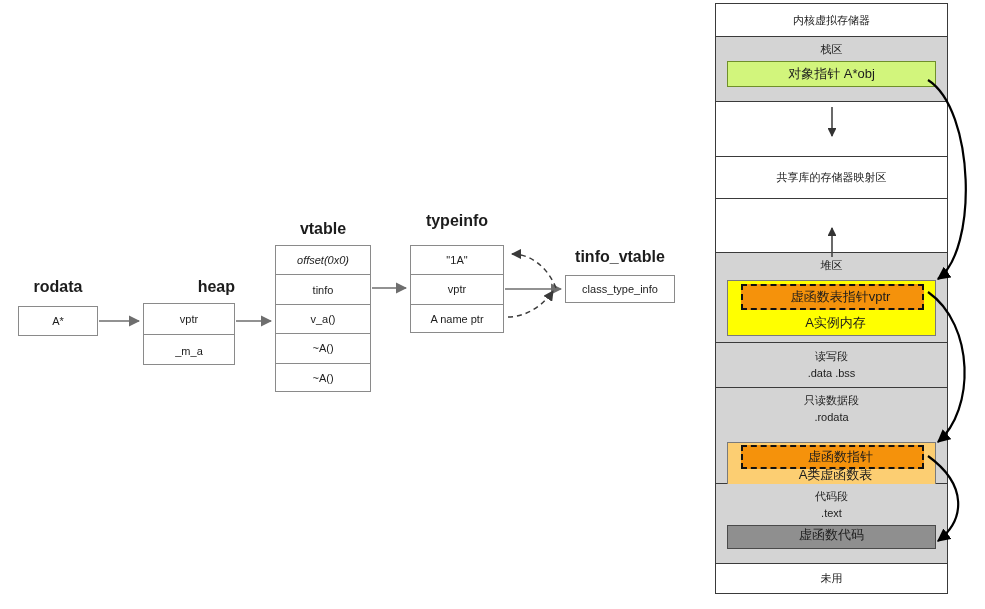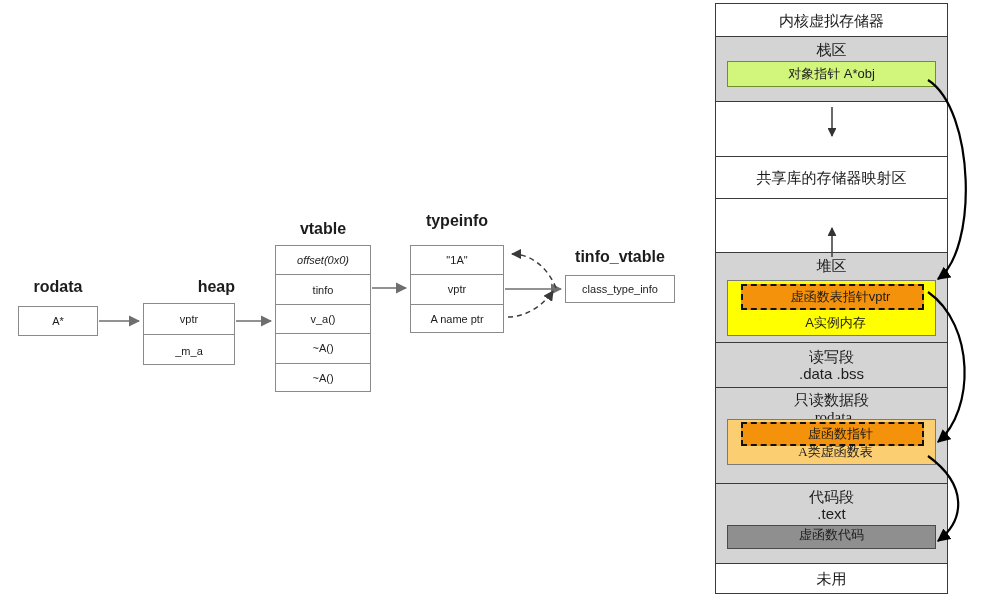--- a/index.html
+++ b/index.html
@@ -71,21 +71,21 @@
     box-sizing: border-box;
     display: flex;
     flex-direction: column;
     align-items: center;
     justify-content: flex-start;
   }
   .mem-seg:last-child { border-bottom: none; }
   .mem-seg.shaded { background: #d4d4d4; }
   .mem-seg.plain  { background: #ffffff; }
   .seg-label {
-    font-size: 15px;
+    font-size: 11px;
     line-height: 17px;
     color: #1c1c1c;
     text-align: center;
     white-space: pre-line;
     padding-top: 4px;
   }
   .inner-box {
     box-sizing: border-box;
     border: 1px solid #7a7a7a;
     position: relative;
@@ -214,24 +214,24 @@
         </div>
         <div class="inner-caption">A实例内存</div>
       </div>
     </div>
 
     <div class="mem-seg shaded" style="height:45px; justify-content:center;">
       <div class="seg-label" style="padding-top:0;">读写段
 .data .bss</div>
     </div>
 
-    <div class="mem-seg shaded" style="height:96px;font-family:Liberation Serif, serif;">
+    <div class="mem-seg shaded" style="height:96px;">
       <div class="seg-label">只读数据段
 .rodata</div>
-      <div class="inner-box" style="position:absolute; left:11px; top:31px; width:209px; height:46px;
+      <div class="inner-box" style="position:absolute; left:11px; top:54px; width:209px; height:46px;
                   background:#fcce72; border:1px solid #7a7a7a;">
         <div class="dashed-strip" style="left:13px; top:2px; width:183px; height:24px; background:#f5920b;">
           <span>虚函数指针</span>
         </div>
         <div class="inner-caption">A类虚函数表</div>
       </div>
     </div>
 
     <div class="mem-seg shaded" style="height:80px;">
       <div class="seg-label">代码段

